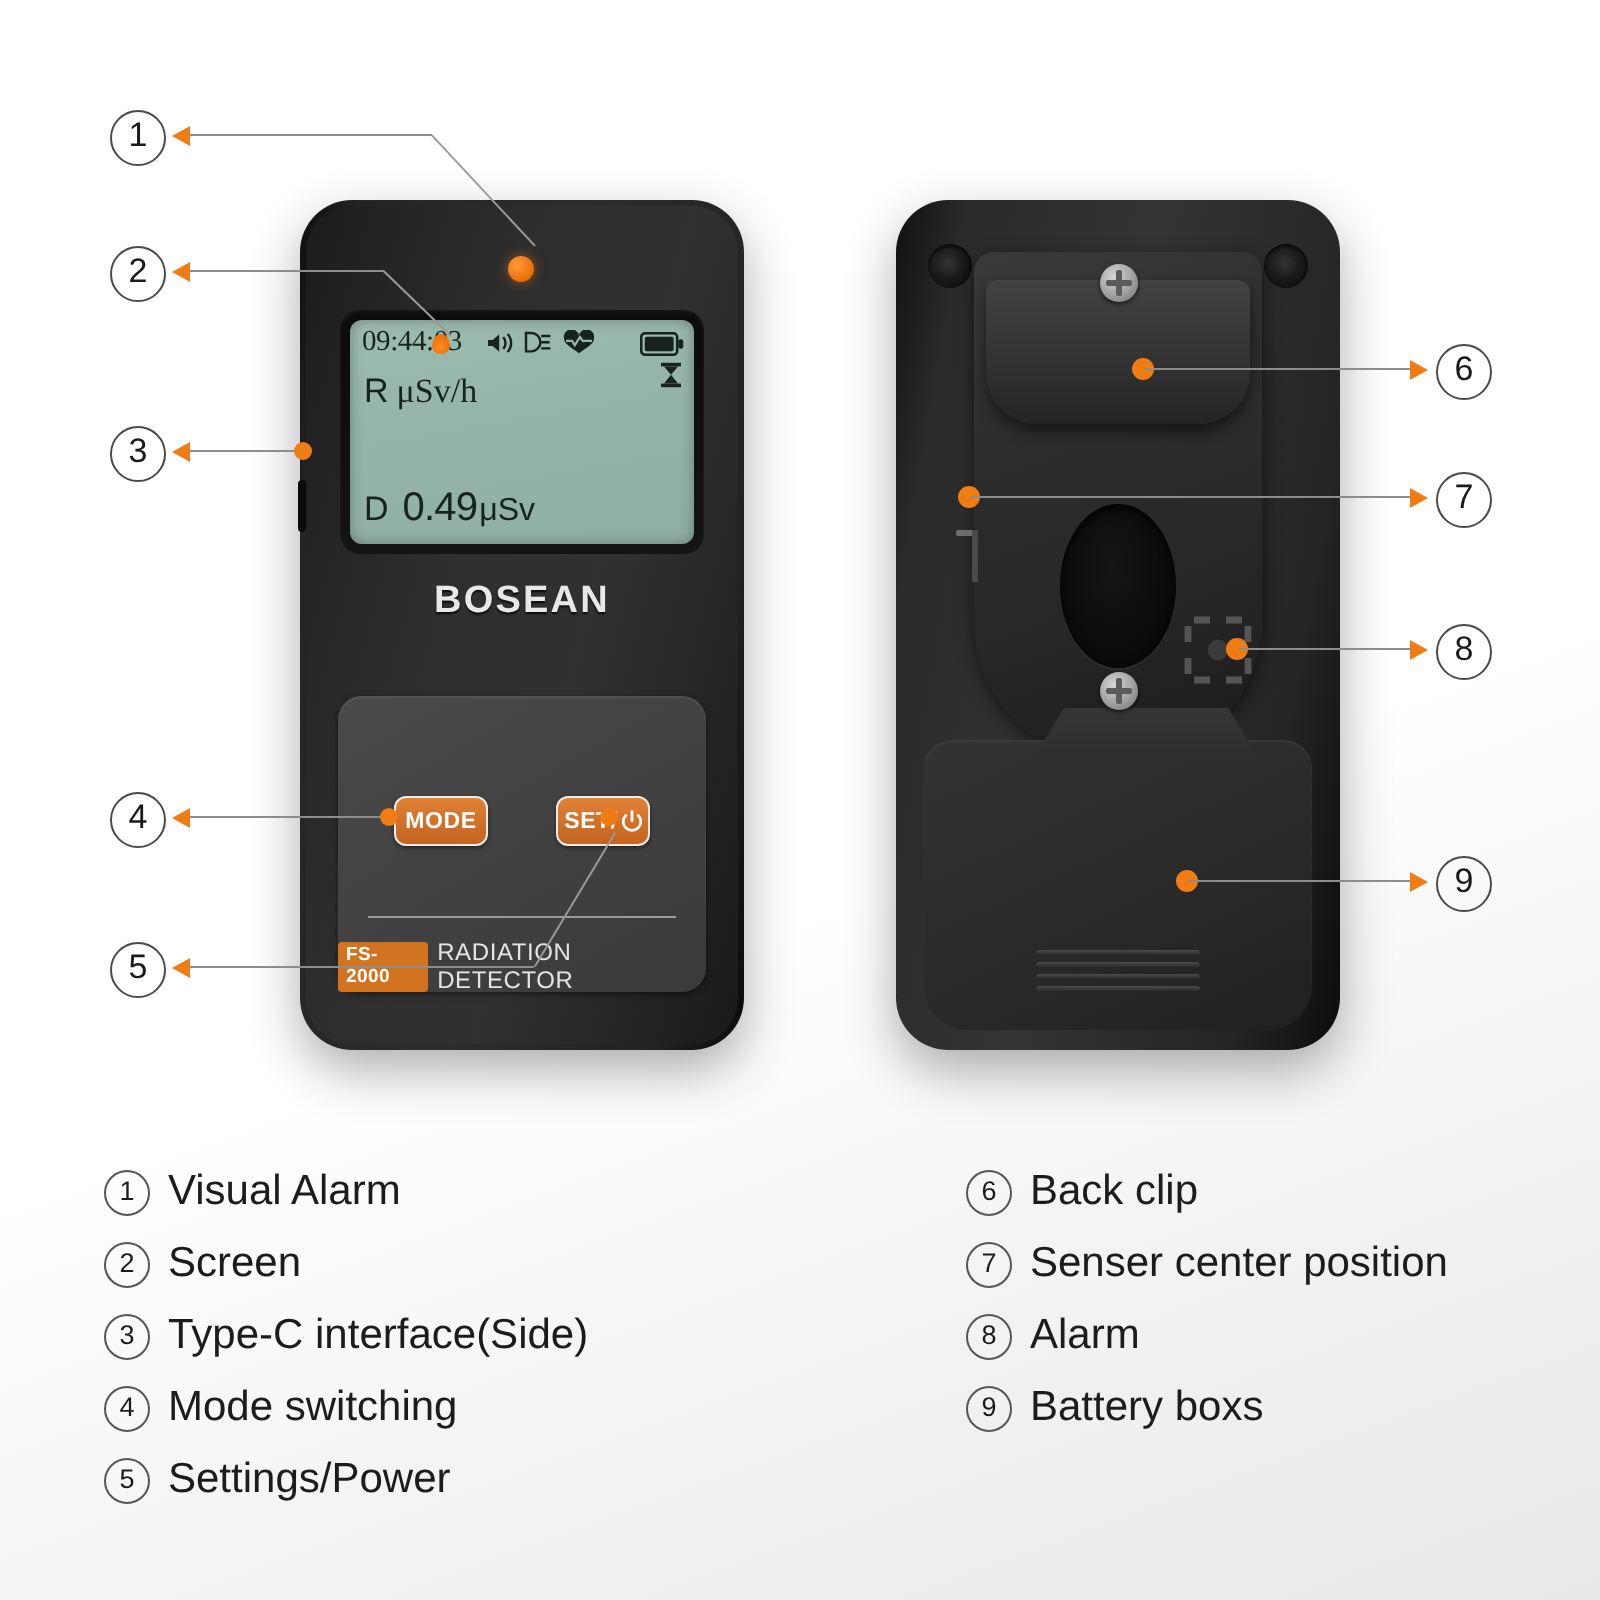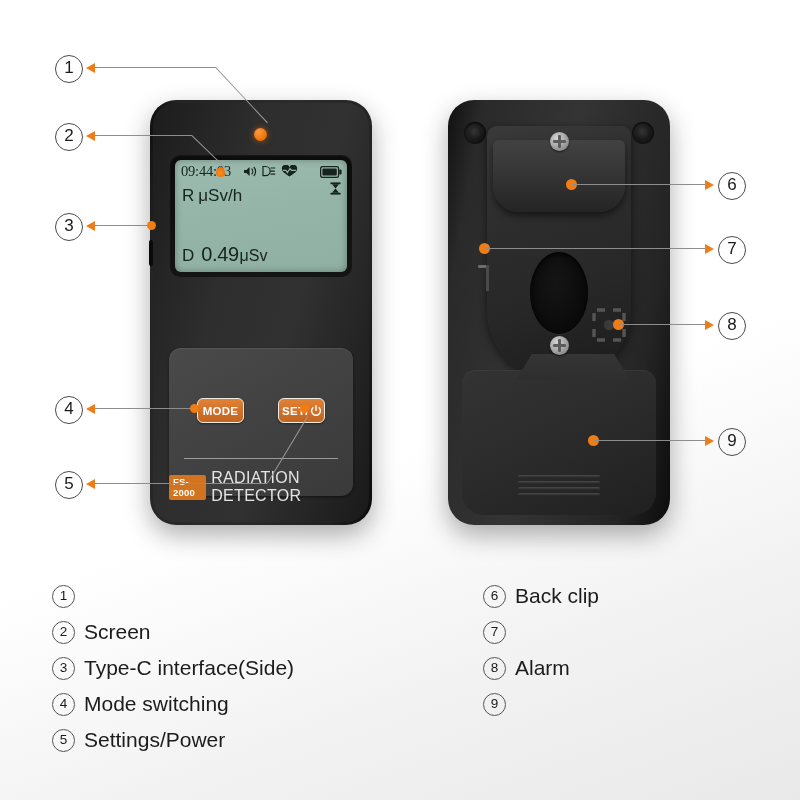--- a/index.html
+++ b/index.html
@@ -155,21 +155,21 @@
     font-size: 40px;
     font-family: "Liberation Sans", sans-serif;
     color: #0e1a16;
     letter-spacing: -1.2px;
     line-height: 0.95;
   }
   .lcd-unit {
     font-size: 17px;
     color: #16231f;
     margin-left: 1px;
-    font-family: Liberation Sans, sans-serif;
+    font-family: Liberation Serif, serif;
   }
   .lcd-sub {
     position: absolute;
     left: 7px; top: 83px;
     display: flex;
     align-items: baseline;
     color: #16231f;
   }
   .lcd-D { font-size: 17px; margin-right: 7px; }
   .lcd-dval { font-size: 20px; letter-spacing: -0.4px; }
@@ -243,21 +243,21 @@
     color: #ffffff;
     font-size: 9.5px;
     font-weight: bold;
     padding: 1.5px 4px;
     border-radius: 2px;
     letter-spacing: 0.2px;
     font-family: "Liberation Sans", sans-serif;
   }
   .model-text {
     color: #e4e4e4;
-    font-size: 16px;
+    font-size: 12px;
     letter-spacing: 0.3px;
     font-family: "Liberation Sans", sans-serif;
   }
   .side-port {
     position: absolute;
     left: -1px; top: 140px;
     width: 4px; height: 26px;
     border-radius: 2px;
     background: #0a0a0a;
   }
@@ -465,20 +465,21 @@
 
           <div class="lcd-sub">
             <span class="lcd-D">D</span>
             <span class="lcd-dval">0.49</span>
             <span class="lcd-dunit">μSv</span>
           </div>
 
         </div>
       </div>
 
+      <div id="brand">BOSEAN</div>
 
       <div class="side-port"></div>
 
       <div id="panel">
         <div class="btn" id="btn-mode">
           <span>MODE</span>
         </div>
         <div class="btn" id="btn-set">
           <span>SET/</span>
           <span class="pwr-glyph">
@@ -575,20 +576,21 @@
 
   <div class="dot" style="left:588px; top:435px;"></div>
   <div class="lead" style="left:594px; top:440px; width:111px;"></div>
   <div class="arrow-r" style="left:705px; top:436px;"></div>
   <div class="cnum" style="left:718px; top:428px;">9</div>
 
   <div id="legend">
     <div class="legend-col" id="legend-left">
       <div class="leg-item">
         <span class="leg-num">1</span>
+        <span class="leg-label">Visual Alarm</span>
       </div>
       <div class="leg-item">
         <span class="leg-num">2</span>
         <span class="leg-label">Screen</span>
       </div>
       <div class="leg-item">
         <span class="leg-num">3</span>
         <span class="leg-label">Type-C interface(Side)</span>
       </div>
       <div class="leg-item">
@@ -601,24 +603,26 @@
       </div>
     </div>
 
     <div class="legend-col" id="legend-right">
       <div class="leg-item">
         <span class="leg-num">6</span>
         <span class="leg-label">Back clip</span>
       </div>
       <div class="leg-item">
         <span class="leg-num">7</span>
+        <span class="leg-label">Senser center position</span>
       </div>
       <div class="leg-item">
         <span class="leg-num">8</span>
         <span class="leg-label">Alarm</span>
       </div>
       <div class="leg-item">
         <span class="leg-num">9</span>
+        <span class="leg-label">Battery boxs</span>
       </div>
     </div>
   </div>
 
 </div>
 
 </body></html>

